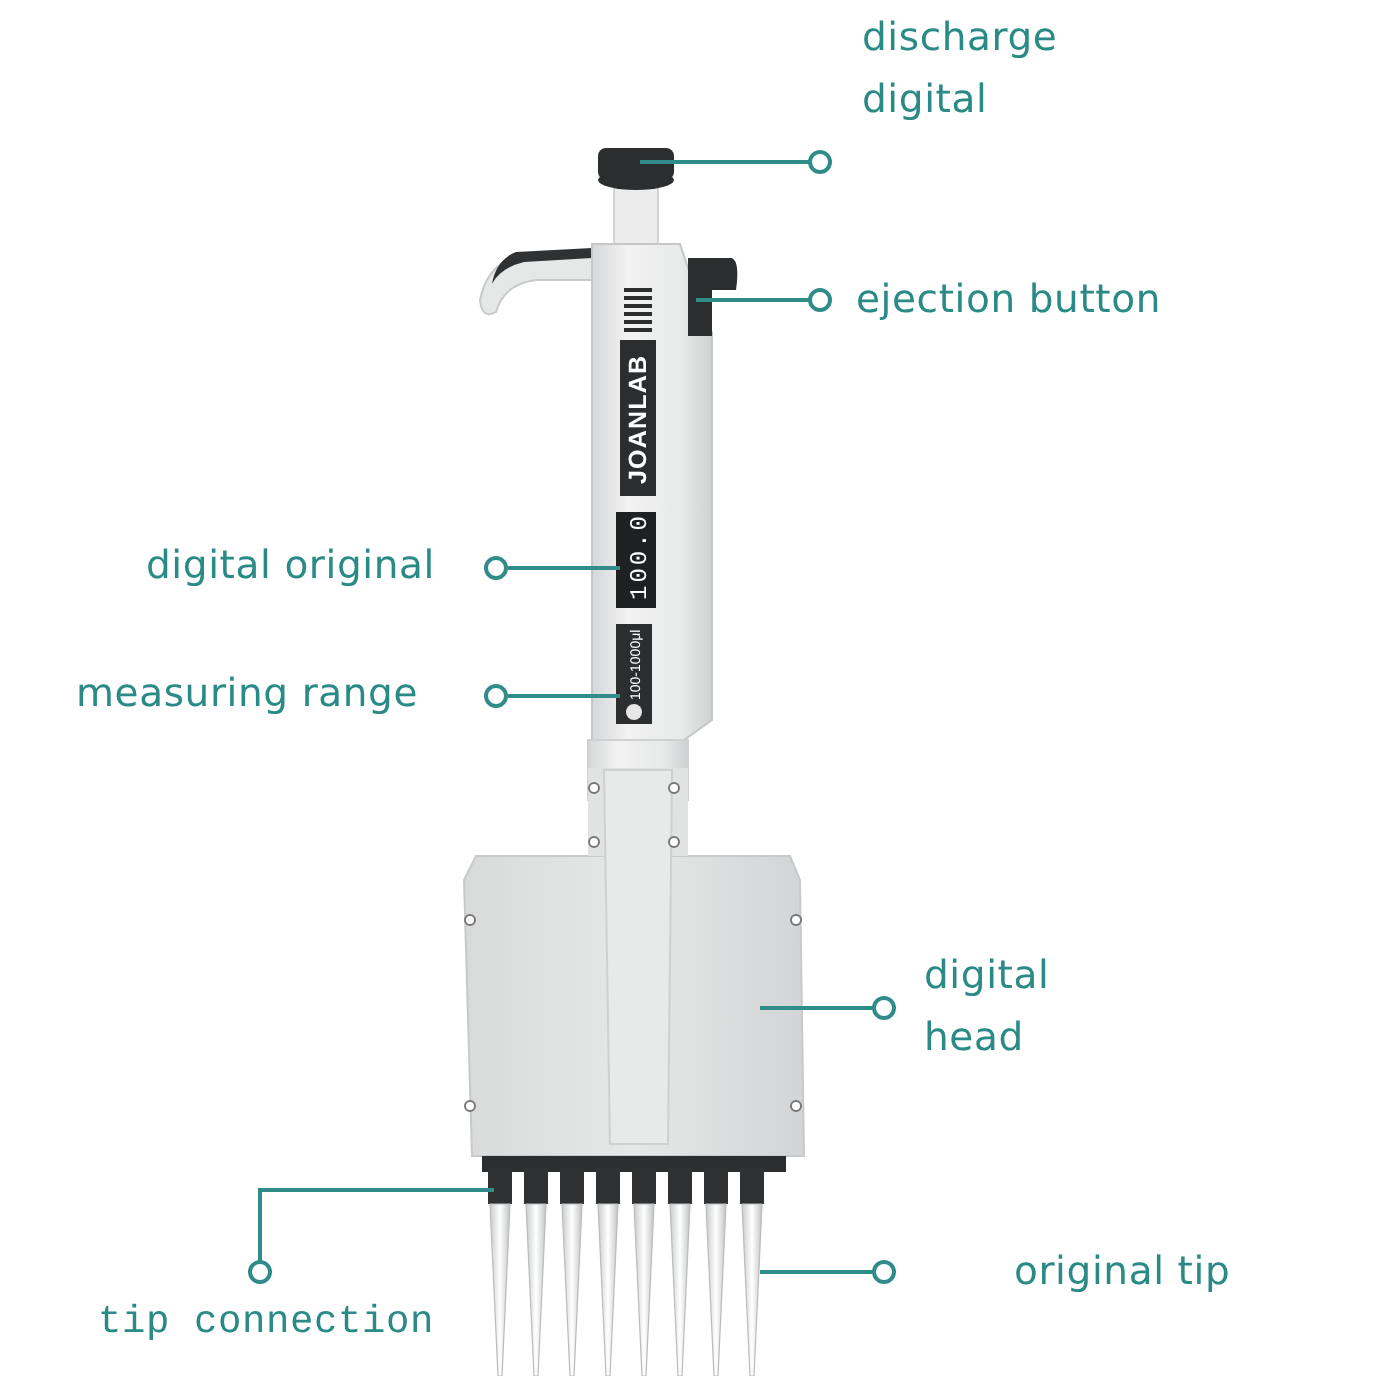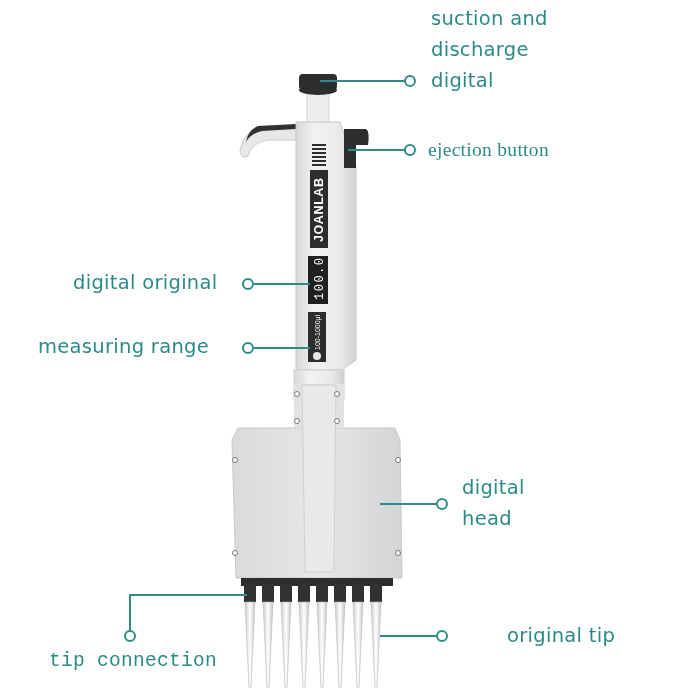--- a/index.html
+++ b/index.html
@@ -118,28 +118,27 @@
       <path d="M317 602 L327 602 L323 688 L321 688 Z"></path>
       <path d="M335 602 L345 602 L341 688 L339 688 Z"></path>
       <path d="M353 602 L363 602 L359 688 L357 688 Z"></path>
       <path d="M371 602 L381 602 L377 688 L375 688 Z"></path>
     </g>
   </svg>
 
   <div class="line" style="left:320px; top:80px; width:89px; height:2px;"></div>
   <div class="dot" style="left:404px; top:75px;"></div>
   <div class="label" style="left:431px; top:3px;">
-    <div>suction and</div>
     <div>discharge</div>
     <div>digital</div>
   </div>
 
   <div class="line" style="left:348px; top:149px; width:60px; height:2px;"></div>
   <div class="dot" style="left:404px; top:144px;"></div>
-  <div class="label" style="left:428px; top:134px;font-family:Liberation Serif, serif;">ejection button</div>
+  <div class="label" style="left:428px; top:134px;">ejection button</div>
 
   <div class="dot" style="left:242px; top:278px;"></div>
   <div class="line" style="left:254px; top:283px; width:56px; height:2px;"></div>
   <div class="label" style="left:73px; top:267px;">digital original</div>
 
   <div class="dot" style="left:242px; top:342px;"></div>
   <div class="line" style="left:254px; top:347px; width:56px; height:2px;"></div>
   <div class="label" style="left:38px; top:331px;">measuring range</div>
 
   <div class="line" style="left:380px; top:503px; width:58px; height:2px;"></div>

